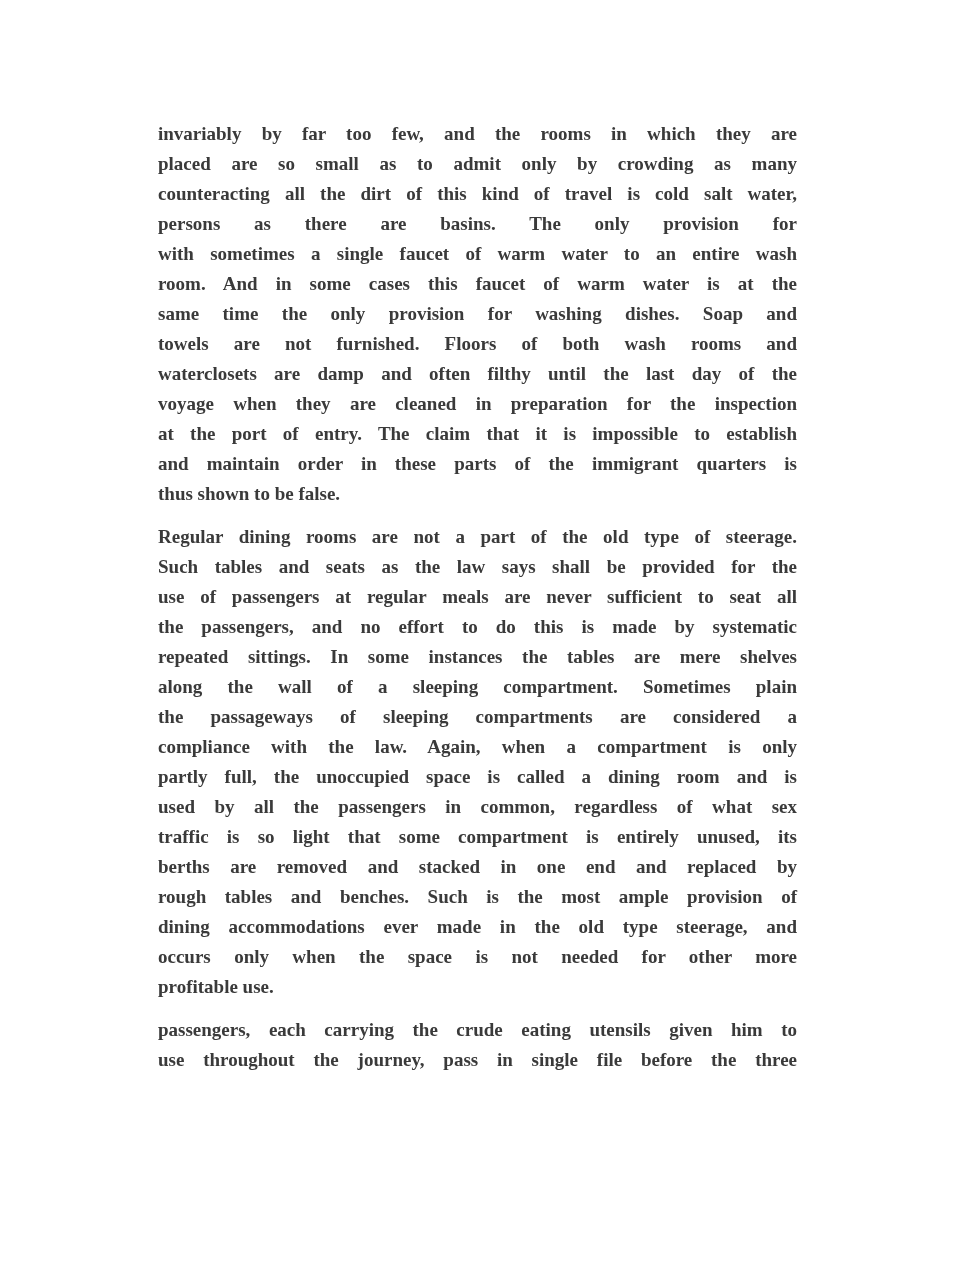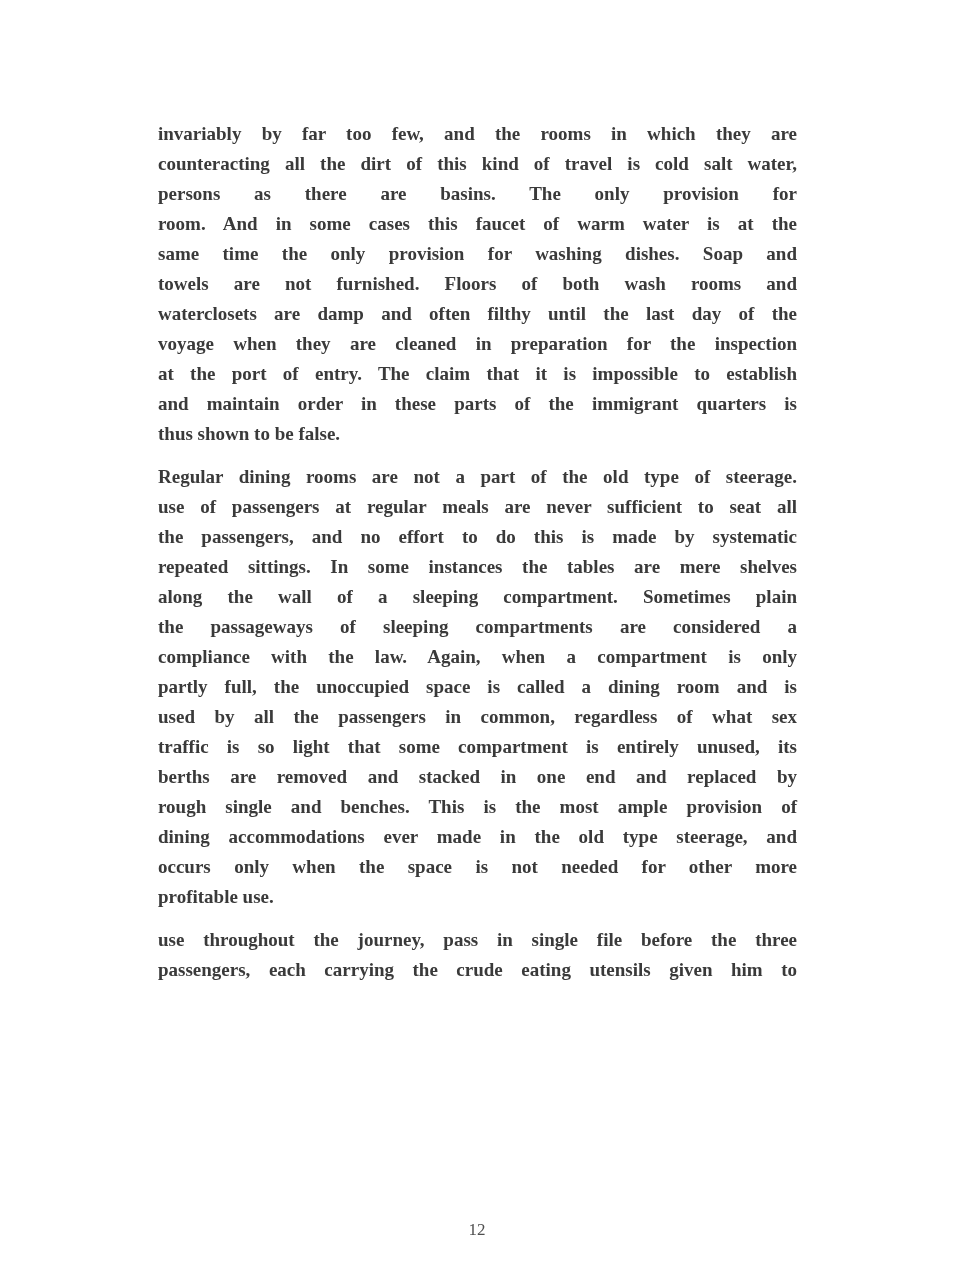--- a/index.html
+++ b/index.html
@@ -56,47 +56,49 @@
     color: var(--pagenum-color);
   }
 </style>
 </head>
 <body>
 
 <div class="page">
   <div class="text-block">
       <div class="para">
         <div class="line">invariably by far too few, and the rooms in which they are</div>
+        <div class="line">placed are so small as to admit only by crowding as many</div>
         <div class="line">counteracting all the dirt of this kind of travel is cold salt water,</div>
         <div class="line">persons as there are basins. The only provision for</div>
+        <div class="line">with sometimes a single faucet of warm water to an entire wash</div>
         <div class="line">room. And in some cases this faucet of warm water is at the</div>
         <div class="line">same time the only provision for washing dishes. Soap and</div>
         <div class="line">towels are not furnished. Floors of both wash rooms and</div>
         <div class="line">waterclosets are damp and often filthy until the last day of the</div>
         <div class="line">voyage when they are cleaned in preparation for the inspection</div>
         <div class="line">at the port of entry. The claim that it is impossible to establish</div>
         <div class="line">and maintain order in these parts of the immigrant quarters is</div>
         <div class="line last">thus shown to be false.</div>
       </div>
       <div class="para">
         <div class="line">Regular dining rooms are not a part of the old type of steerage.</div>
+        <div class="line">Such tables and seats as the law says shall be provided for the</div>
         <div class="line">use of passengers at regular meals are never sufficient to seat all</div>
         <div class="line">the passengers, and no effort to do this is made by systematic</div>
         <div class="line">repeated sittings. In some instances the tables are mere shelves</div>
         <div class="line">along the wall of a sleeping compartment. Sometimes plain</div>
         <div class="line">the passageways of sleeping compartments are considered a</div>
         <div class="line">compliance with the law. Again, when a compartment is only</div>
         <div class="line">partly full, the unoccupied space is called a dining room and is</div>
         <div class="line">used by all the passengers in common, regardless of what sex</div>
         <div class="line">traffic is so light that some compartment is entirely unused, its</div>
         <div class="line">berths are removed and stacked in one end and replaced by</div>
-        <div class="line">rough single and benches. This is the most ample provision of</div>
+        <div class="line">rough tables and benches. Such is the most ample provision of</div>
         <div class="line">dining accommodations ever made in the old type steerage, and</div>
         <div class="line">occurs only when the space is not needed for other more</div>
         <div class="line last">profitable use.</div>
       </div>
       <div class="para">
+        <div class="line">passengers, each carrying the crude eating utensils given him to</div>
         <div class="line">use throughout the journey, pass in single file before the three</div>
-        <div class="line">passengers, each carrying the crude eating utensils given him to</div>
       </div>
     </div>
-  <div class="page-number">12</div>
 </div>
 
 </body></html>

